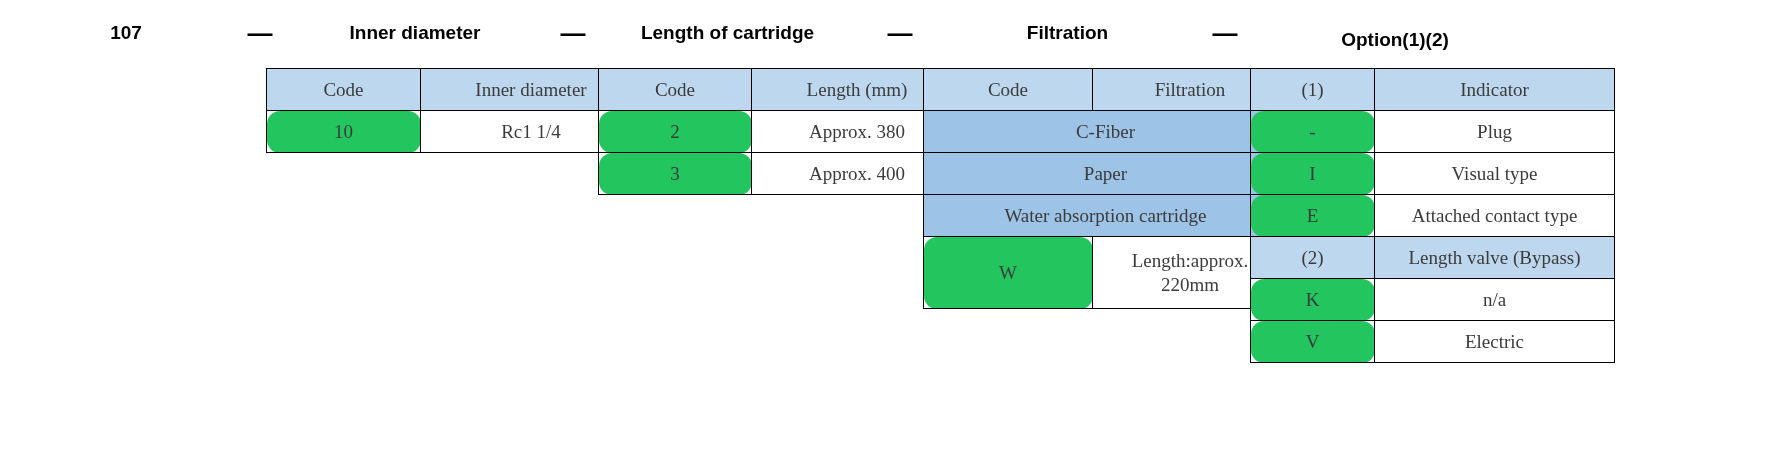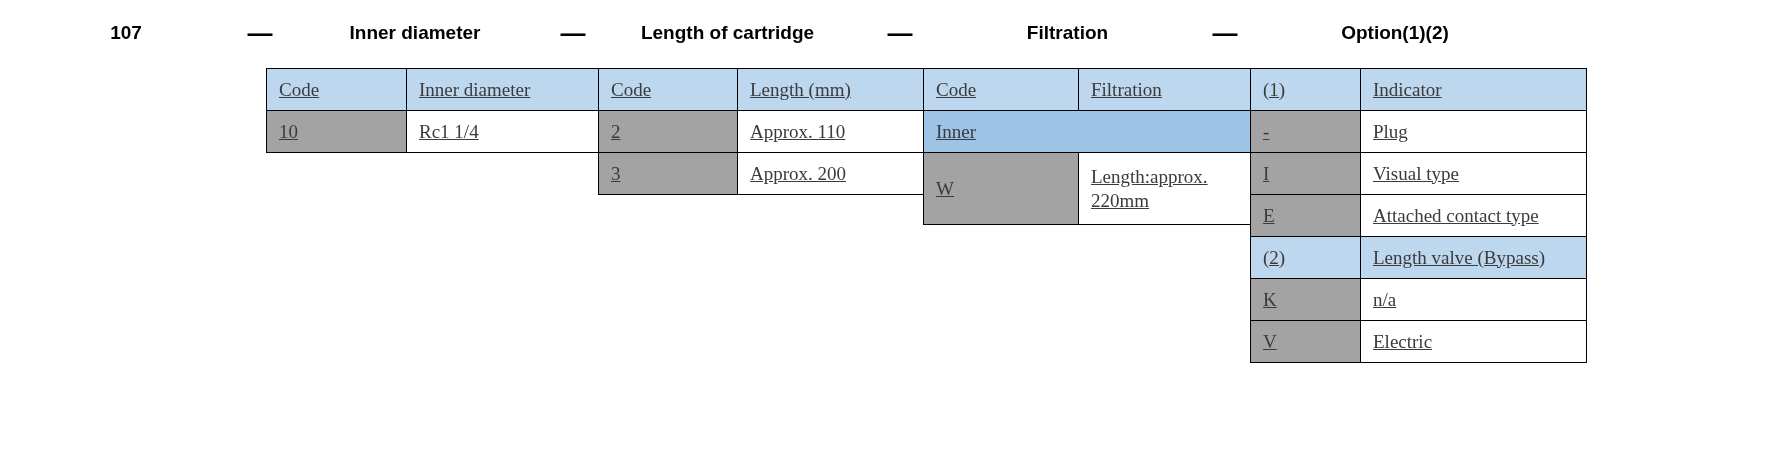--- a/index.html
+++ b/index.html
@@ -43,27 +43,27 @@
   .tbl{
     position:absolute;
     border-collapse:collapse;
     font-family:"Liberation Serif", serif;
     font-size:19px;
     color:#3b3b3b;
     table-layout:fixed;
   }
   .tbl td{
     border:1.4px solid #000000;
+    text-align:center;
     vertical-align:middle;
-    padding:0 12px;
+    padding:0 19px;
     line-height:1.25;
-    text-decoration:underline;
   }
   .hdr      { background:#bdd7ee; }
-  .code-cell{ background:#a3a3a3; }
+  .code-cell{ background:#22c55e;border-radius:13px; }
   .plain    { background:#ffffff; }
   .section  { background:#9dc3e6; }
   .section-light { background:#bdd7ee; }
 
   
   #tbl-inner-diameter{ left:266px; top:68px; width:297px; }
   #tbl-inner-diameter td{ height:41px; }
   #tbl-inner-diameter .c0{ width:115px; }
   #tbl-inner-diameter .c1{ width:182px; }
 
@@ -93,21 +93,21 @@
 
   <div class="code-line">
     <div class="code-seg" style="left:66px;width:120px;">107</div>
     <div class="dash" style="left:240px;width:40px;">—</div>
     <div class="code-seg" style="left:300px;width:230px;">Inner diameter</div>
     <div class="dash" style="left:553px;width:40px;">—</div>
     <div class="code-seg" style="left:610px;width:235px;">Length of cartridge</div>
     <div class="dash" style="left:880px;width:40px;">—</div>
     <div class="code-seg" style="left:955px;width:225px;">Filtration</div>
     <div class="dash" style="left:1205px;width:40px;">—</div>
-    <div class="code-seg" style="left:1280px;width:230px;">Option(1)(2)</div>
+    <div class="code-seg" style="left:1280px;width:230px;margin-top:7px;">Option(1)(2)</div>
   </div>
 
   <table class="tbl" id="tbl-inner-diameter">
     <tbody>
         <tr>
       <td class="hdr c0">Code</td>
       <td class="hdr c1">Inner diameter</td>
     </tr>
     <tr>
       <td class="code-cell c0">10</td>
@@ -117,41 +117,47 @@
     </table>
 
   <table class="tbl" id="tbl-length">
     <tbody>
         <tr>
       <td class="hdr c0">Code</td>
       <td class="hdr c1">Length (mm)</td>
     </tr>
     <tr>
       <td class="code-cell c0">2</td>
-      <td class="plain c1">Approx. 110</td>
+      <td class="plain c1">Approx. 380</td>
     </tr>
     <tr>
       <td class="code-cell c0">3</td>
-      <td class="plain c1">Approx. 200</td>
+      <td class="plain c1">Approx. 400</td>
     </tr>
   </tbody>
     </table>
 
   <table class="tbl" id="tbl-filtration">
     <tbody>
         <tr>
       <td class="hdr c0">Code</td>
       <td class="hdr c1">Filtration</td>
     </tr>
 
+    <tr>
+      <td class="section" colspan="2">C-Fiber</td>
+    </tr>
 
     <tr>
-      <td class="section" colspan="2">Inner</td>
+      <td class="section" colspan="2">Paper</td>
     </tr>
 
+    <tr>
+      <td class="section" colspan="2">Water absorption cartridge</td>
+    </tr>
     <tr>
       <td class="code-cell c0 tall">W</td>
       <td class="plain c1 tall">Length:approx. 220mm</td>
     </tr>
   </tbody>
     </table>
 
   <table class="tbl" id="tbl-option">
     <tbody>
         <tr>

